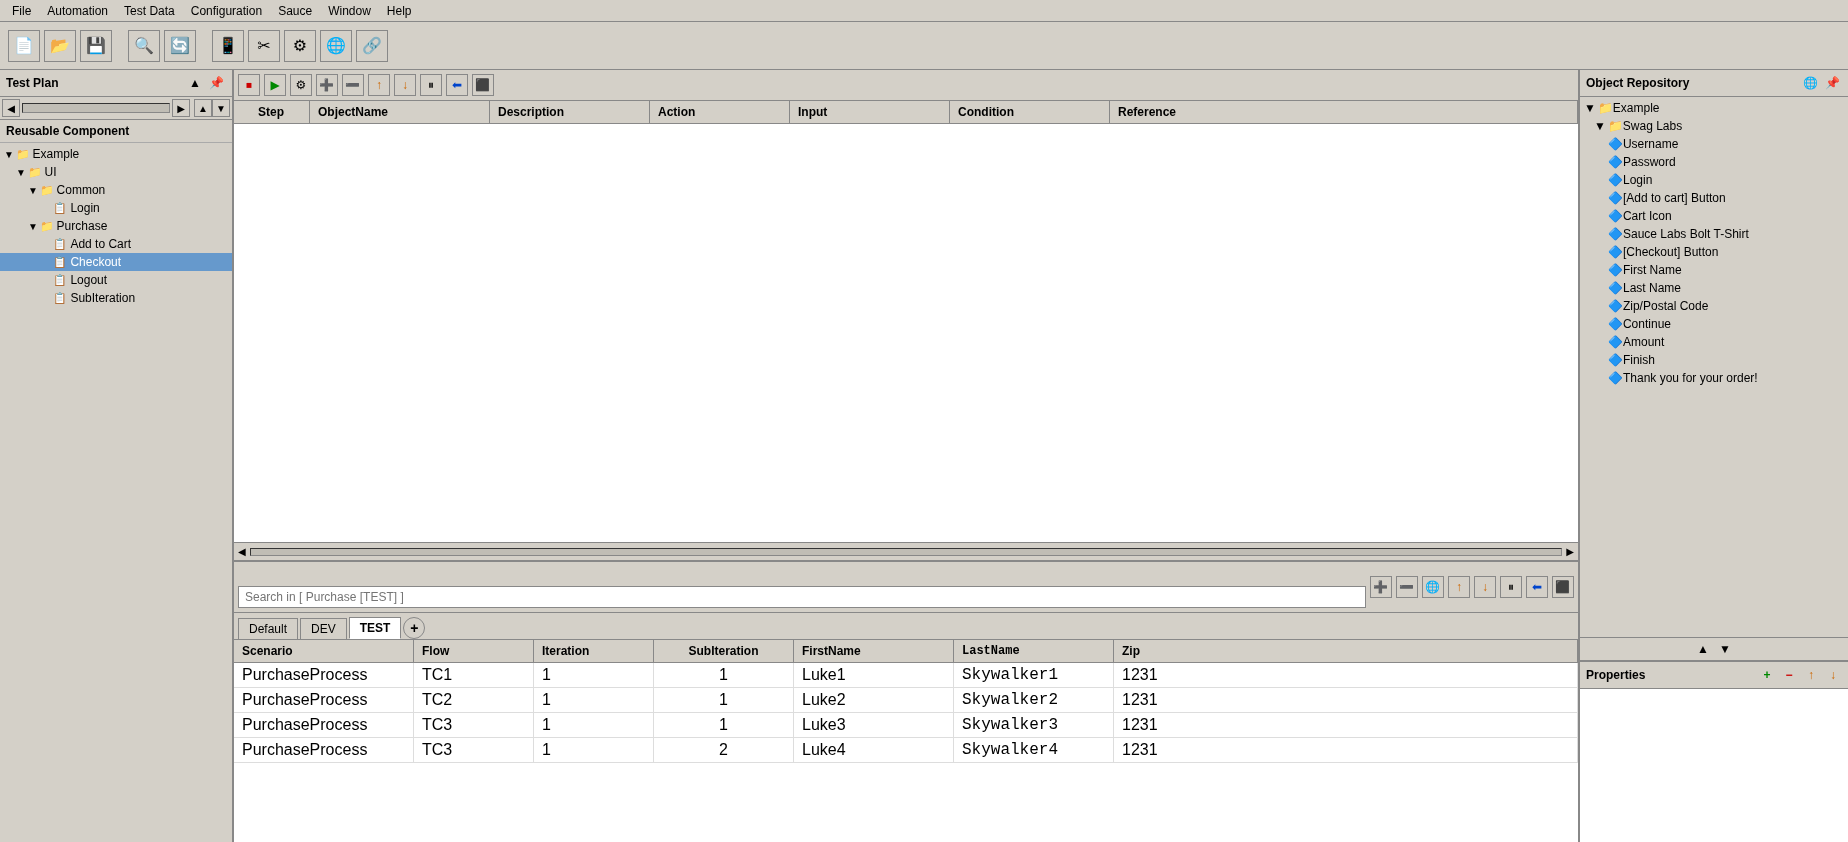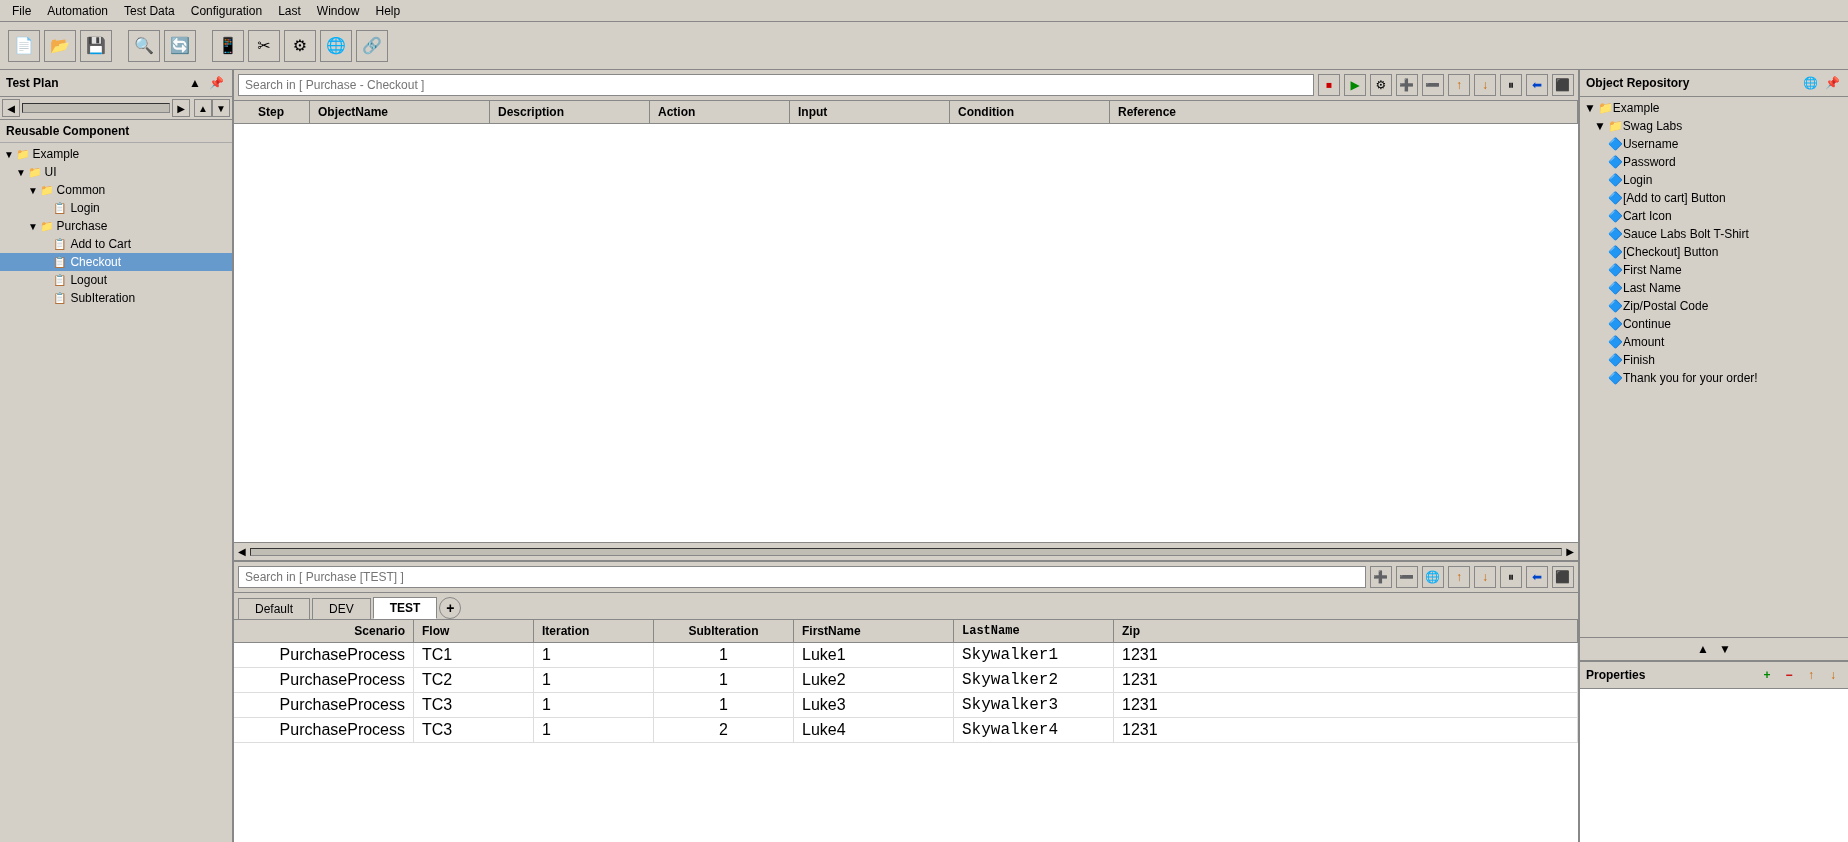--- a/index.html
+++ b/index.html
@@ -221,21 +221,21 @@
     }
     .tab-bar {
       background: #d4d0c8;
       padding: 4px 4px 0;
       display: flex;
       align-items: flex-end;
       gap: 2px;
       border-bottom: 1px solid #888;
     }
     .tab {
-      padding: 3px 16px;
+      padding: 3px 10px;
       border: 1px solid #888;
       background: #d4d0c8;
       cursor: pointer;
       border-bottom: none;
       font-size: 12px;
     }
     .tab.active {
       background: white;
       font-weight: bold;
       border-bottom: 1px solid white;
@@ -265,21 +265,21 @@
       position: sticky;
       top: 0;
     }
     .lower-col-header {
       padding: 4px 8px;
       border-right: 1px solid #888;
       font-weight: bold;
       font-size: 12px;
       white-space: nowrap;
     }
-    .col-scenario { width: 180px; text-align: right; }
+    .col-scenario { width: 180px; }
     .col-flow { width: 120px; }
     .col-iter { width: 120px; }
     .col-subiter { width: 140px; text-align: center; }
     .col-fname { width: 160px; }
     .col-lname { width: 160px; font-family: Liberation Mono, monospace; }
     .col-zip { flex: 1; }
     .grid-row {
       display: flex;
       border-bottom: 1px solid #ddd;
     }
@@ -351,21 +351,21 @@
     }
   </style>
 </head>
 <body>
 
 <div class="menu-bar">
   <span class="menu-item">File</span>
   <span class="menu-item">Automation</span>
   <span class="menu-item">Test Data</span>
   <span class="menu-item">Configuration</span>
-  <span class="menu-item">Last</span>
+  <span class="menu-item">Sauce</span>
   <span class="menu-item">Window</span>
   <span class="menu-item">Help</span>
 </div>
 
 <div class="toolbar">
   <button class="toolbar-btn" title="New">📄</button>
   <button class="toolbar-btn" title="Open">📂</button>
   <button class="toolbar-btn" title="Save">💾</button>
   <div class="toolbar-separator"></div>
   <button class="toolbar-btn" title="Search">🔍</button>
@@ -452,21 +452,20 @@
         <span class="icon icon-page">📋</span>
         <span>SubIteration</span>
       </div>
     </div>
   </div>
 
   <div class="center-panel">
 
     <div class="upper-section">
       <div class="section-toolbar">
-        <input class="search-box" type="text" value="" placeholder="Search in [ Purchase - Checkout ]" style="color: rgb(136, 136, 136);">
         <button class="toolbar-action-btn btn-red" title="Stop">⏹</button>
         <button class="toolbar-action-btn btn-green" title="Run">▶</button>
         <button class="toolbar-action-btn" title="Settings">⚙</button>
         <button class="toolbar-action-btn btn-green" title="Add">➕</button>
         <button class="toolbar-action-btn btn-red" title="Remove">➖</button>
         <button class="toolbar-action-btn btn-orange" title="Up">↑</button>
         <button class="toolbar-action-btn btn-orange" title="Down">↓</button>
         <button class="toolbar-action-btn" title="Pause">⏸</button>
         <button class="toolbar-action-btn btn-blue" title="Import">⬅</button>
         <button class="toolbar-action-btn" title="Maximize">⬛</button>
@@ -486,21 +485,21 @@
       </div>
       <div class="scroll-bottom">
         <span class="scroll-arrow-h">◀</span>
         <div style="flex:1;height:8px;background:#c0bdb5;border:1px inset #888;"></div>
         <span class="scroll-arrow-h">▶</span>
       </div>
     </div>
 
     <div class="lower-section">
       <div class="lower-toolbar">
-        <input class="search-box" type="text" value="" placeholder="Search in [ Purchase [TEST] ]" style="color: rgb(136, 136, 136);">
+        <input class="search-box" type="text" value="" placeholder="Search in [ Purchase [TEST] ]" style="color: rgb(136, 136, 136); margin-top: 20px;">
         <button class="toolbar-action-btn btn-green" title="Add">➕</button>
         <button class="toolbar-action-btn btn-red" title="Remove">➖</button>
         <button class="toolbar-action-btn" title="Globe">🌐</button>
         <button class="toolbar-action-btn btn-orange" title="Up">↑</button>
         <button class="toolbar-action-btn btn-orange" title="Down">↓</button>
         <button class="toolbar-action-btn" title="Pause">⏸</button>
         <button class="toolbar-action-btn btn-blue" title="Import">⬅</button>
         <button class="toolbar-action-btn" title="Maximize">⬛</button>
       </div>
       <div class="tab-bar">

